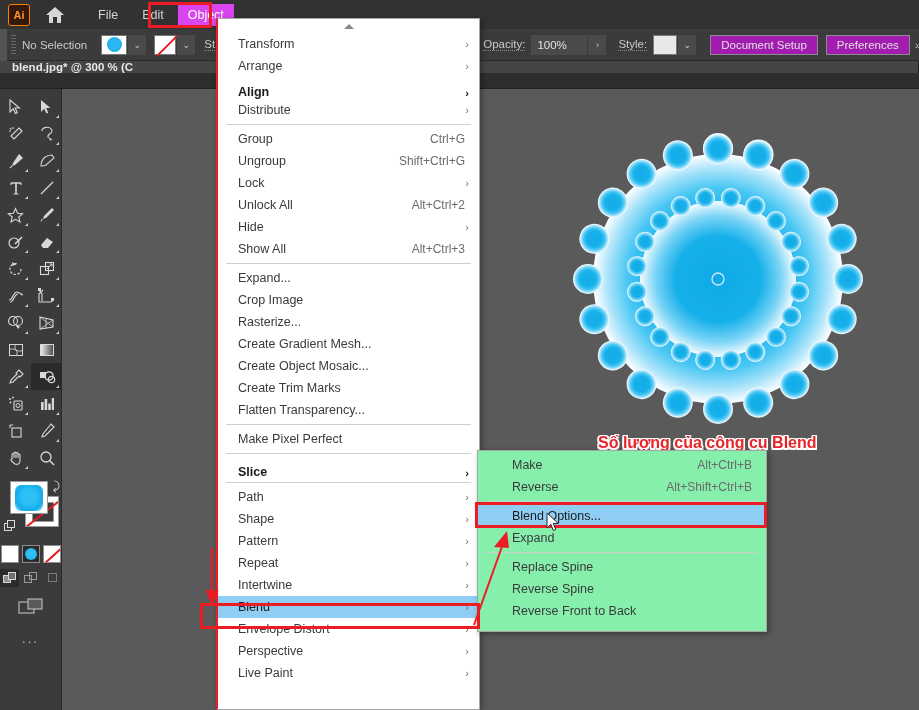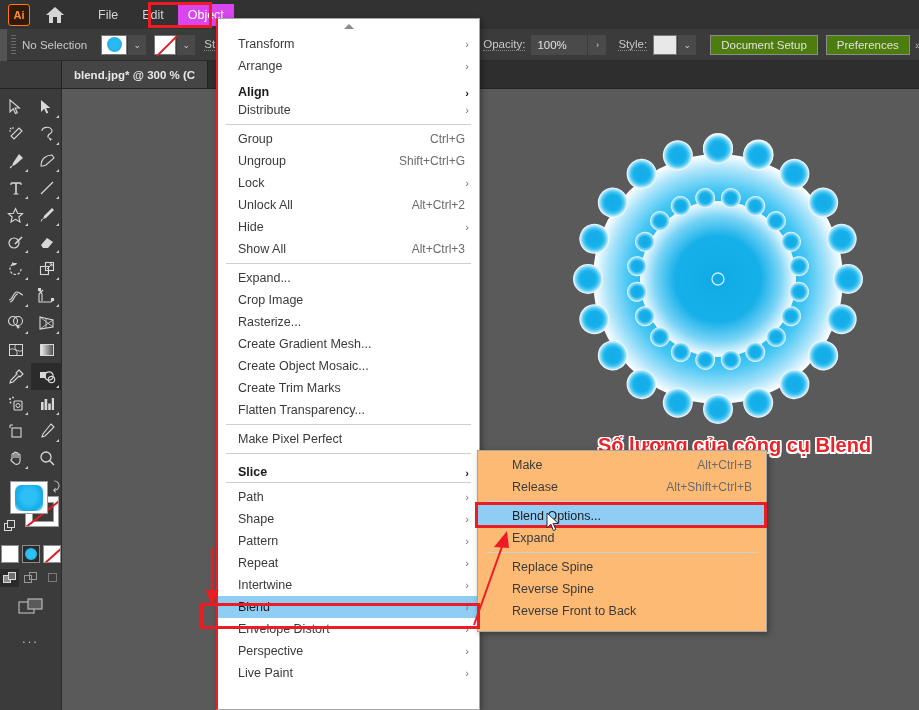--- a/index.html
+++ b/index.html
@@ -65,28 +65,28 @@
     display: flex; align-items: center; justify-content: center; margin-left: 1px;
   }
   .field {
     height: 20px; background: #4a4a4a; color: #e2e2e2; font-size: 11.5px;
     display: flex; align-items: center; padding: 0 6px; min-width: 56px;
   }
   .basic-pill { background: #efefef; color: #222; font-size: 11.5px; padding: 2px 8px; height: 20px;
     display: flex; align-items: center; }
   .tbtn {
     border: 1px solid #8c8c8c; color: #e0e0e0; font-size: 11.5px; padding: 3px 10px;
-    background: #4d7c0f; white-space: nowrap;
+    background: #a21caf; white-space: nowrap;
   }
   .chev-right { color: #bdbdbd; font-size: 11px; padding: 0 5px; }
 
   
   .tabbar {
     position: absolute; left: 0; top: 61px; width: 919px; height: 28px;
-    background: #2e2e2e; border-bottom: 1px solid #222; display: flex; align-items: stretch;
+    background: #2e2e2e; border-bottom: 1px solid #222; display: flex; align-items: stretch; flex-direction: column;
   }
   .tab-strip { width: 62px; background: #3b3b3b; border-right: 1px solid #222; }
   .doc-tab {
     background: #454545; color: #e8e8e8; font-size: 11.5px; font-weight: bold;
     display: flex; align-items: center; padding: 0 12px; white-space: nowrap;
     border-right: 1px solid #222;
   }
 
   
   .toolpanel {
@@ -145,21 +145,21 @@
   
   .canvas {
     position: absolute; left: 62px; top: 89px; width: 857px; height: 621px;
     background: #5a5a5a; overflow: hidden;
   }
   .artwork { position: absolute; left: 486px; top: 20px; width: 340px; height: 340px; }
   .gearwrap { position: absolute; left: 0; top: 0; width: 340px; height: 340px; }
 
   .art-text {
     position: absolute; left: 10px; top: 325px;
-    font-size: 20px; font-weight: bold; color: #e8252b;
+    font-size: 16px; font-weight: bold; color: #e8252b;
     font-family: "Liberation Sans", sans-serif;
     text-shadow:
       -1.5px -1.5px 0 #fff, 1.5px -1.5px 0 #fff, -1.5px 1.5px 0 #fff, 1.5px 1.5px 0 #fff,
       0 -1.5px 0 #fff, 0 1.5px 0 #fff, -1.5px 0 0 #fff, 1.5px 0 0 #fff;
     white-space: nowrap;
     padding-left: 40px;
   }
 
   
   .menu {
@@ -186,21 +186,21 @@
   .msep { height: 1px; background: #cfcfcf; margin: 3px 8px; }
 
   .blend-box {
     position: absolute; left: 200px; top: 603px; width: 280px; height: 26px;
     border: 3px solid #ec1c24; pointer-events: none; z-index: 40;
   }
 
   
   .submenu {
     position: absolute; left: 477px; top: 450px; width: 290px; height: 182px;
-    background: #fdba74; border: 1px solid #a6a6a6;
+    background: #86efac; border: 1px solid #a6a6a6;
     box-shadow: 2px 2px 6px rgba(0,0,0,.35); font-size: 12.5px; color: #3a3a3a;
     padding-top: 3px;
   }
   .submenu .mrow { padding-left: 34px; }
   .sub-hl-box {
     position: absolute; left: 475px; top: 502px; width: 292px; height: 26px;
     border: 3px solid #ec1c24; pointer-events: none; z-index: 40;
   }
 
   
@@ -806,21 +806,21 @@
       
       </div>
   </div>
 
   <div class="submenu">
     <div class="mrow">
       <span>Make</span>
       <span class="shortcut">Alt+Ctrl+B</span>
       </div>
     <div class="mrow">
-      <span>Release</span>
+      <span>Reverse</span>
       <span class="shortcut">Alt+Shift+Ctrl+B</span>
       </div>
     <div class="msep"></div>
     <div class="mrow hl">
       <span>Blend Options...</span>
       </div>
     <div class="mrow">
       <span>Expand</span>
       </div>
     <div class="msep"></div>

